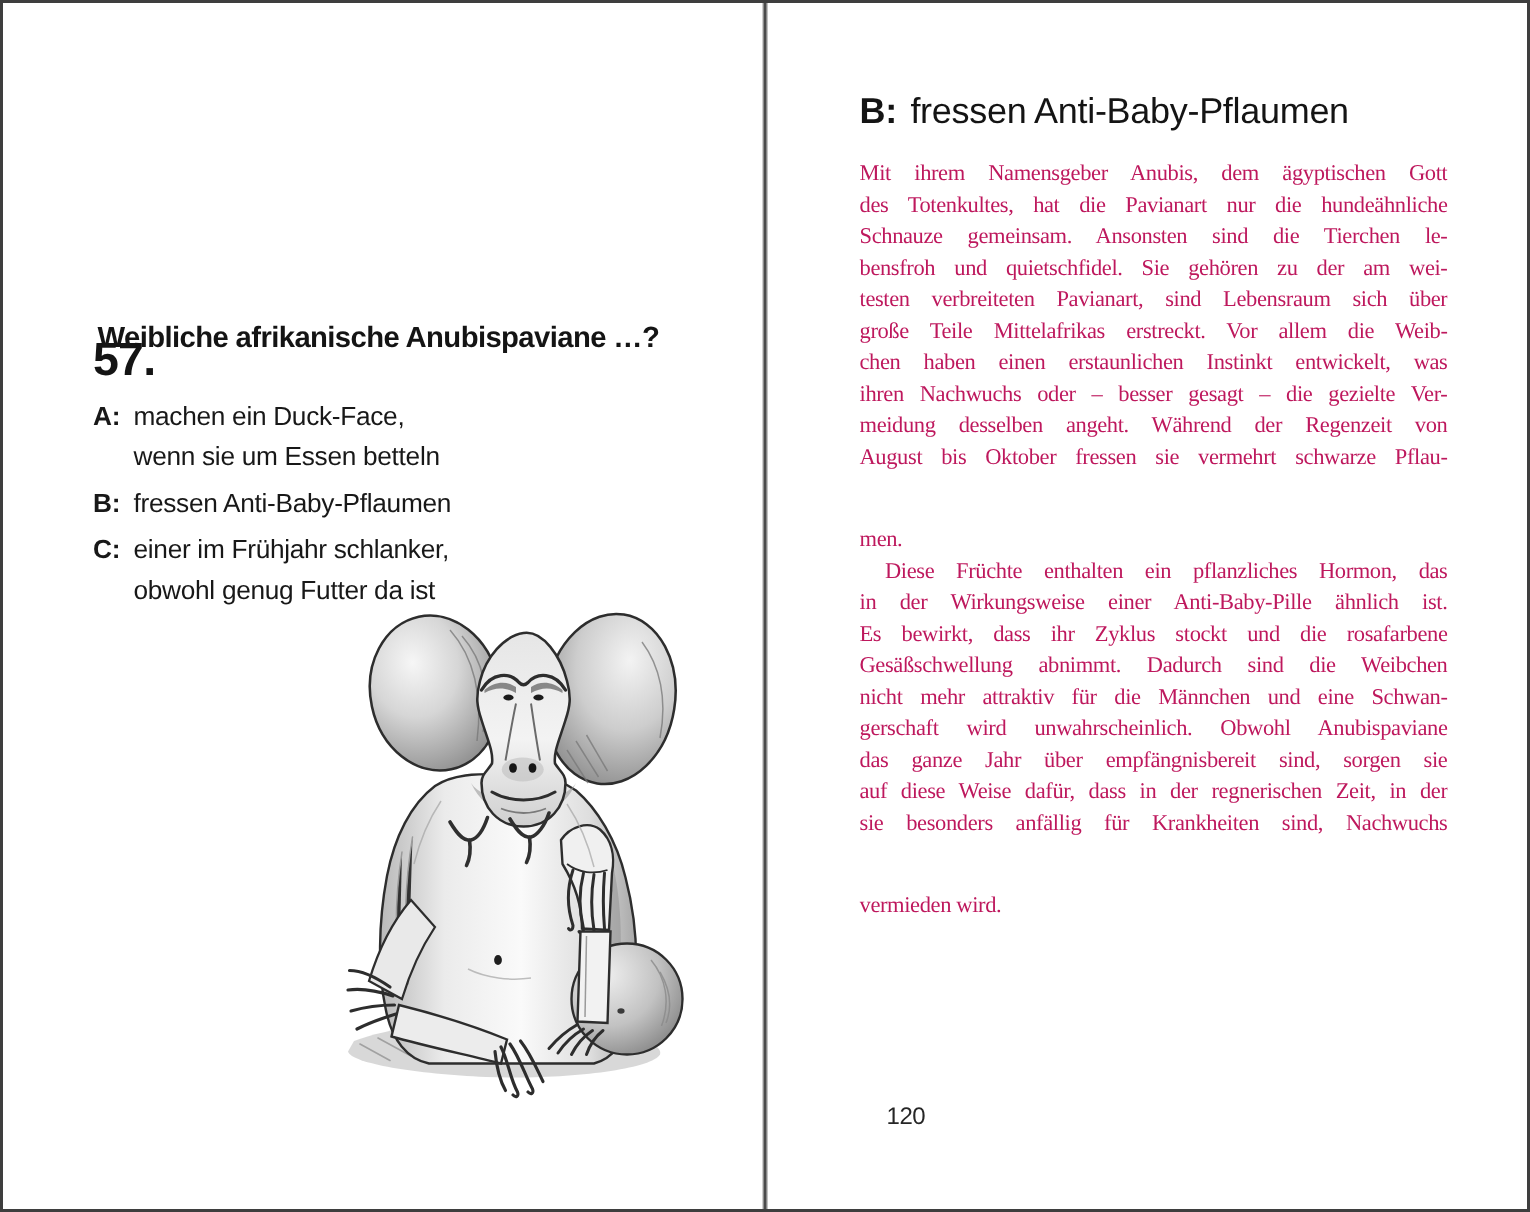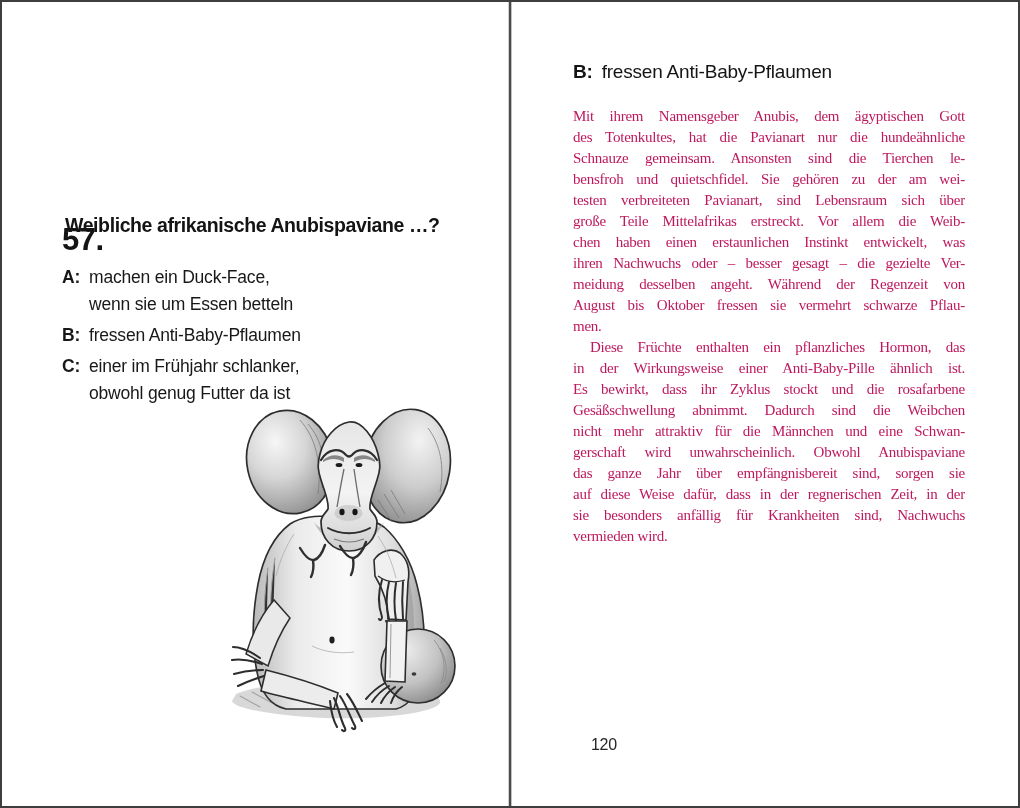--- a/index.html
+++ b/index.html
@@ -17,27 +17,27 @@
             letter-spacing:-0.5px;line-height:1;margin-top:48px;}
   .q-title{position:absolute;left:63px;top:211px;font-size:19.5px;font-weight:bold;color:#141414;
            letter-spacing:-0.4px;line-height:24px;white-space:nowrap;}
   .options{position:absolute;left:60px;top:262px;width:410px;font-size:17.5px;line-height:27px;
            color:#181818;letter-spacing:-0.2px;}
   .option{display:flex;margin-bottom:4px;}
   .opt-label{width:27px;flex:none;font-weight:bold;}
   .illustration{position:absolute;left:226px;top:406px;width:242px;height:344px;}
 
   
-  .answer-head{position:absolute;left:61px;top:59px;font-size:19px;color:#141414;letter-spacing:-0.2px;}
+  .answer-head{position:absolute;left:61px;top:59px;font-size:24px;color:#141414;letter-spacing:-0.2px;}
   .answer-label{font-weight:bold;margin-right:9px;}
   .bodytext{position:absolute;left:61px;top:104px;width:392px;
             font-family:"Liberation Serif",serif;font-size:15px;line-height:21px;
             letter-spacing:-0.25px;color:#be185d;}
   .bline{text-align:justify;text-align-last:justify;height:21px;overflow:hidden;}
-  .bline.end{text-align-last:left;}
+  .bline.end{text-align-last:left;margin-top:34px;}
   .bline.indent{text-indent:17px;}
   .page-num{position:absolute;left:79px;top:714px;font-size:16px;color:#262626;letter-spacing:-0.3px;margin-top:20px;}
 </style>
 </head>
 <body>
 
 <div class="spread">
   <div class="divider"></div>
   <div class="frame"></div>
 

